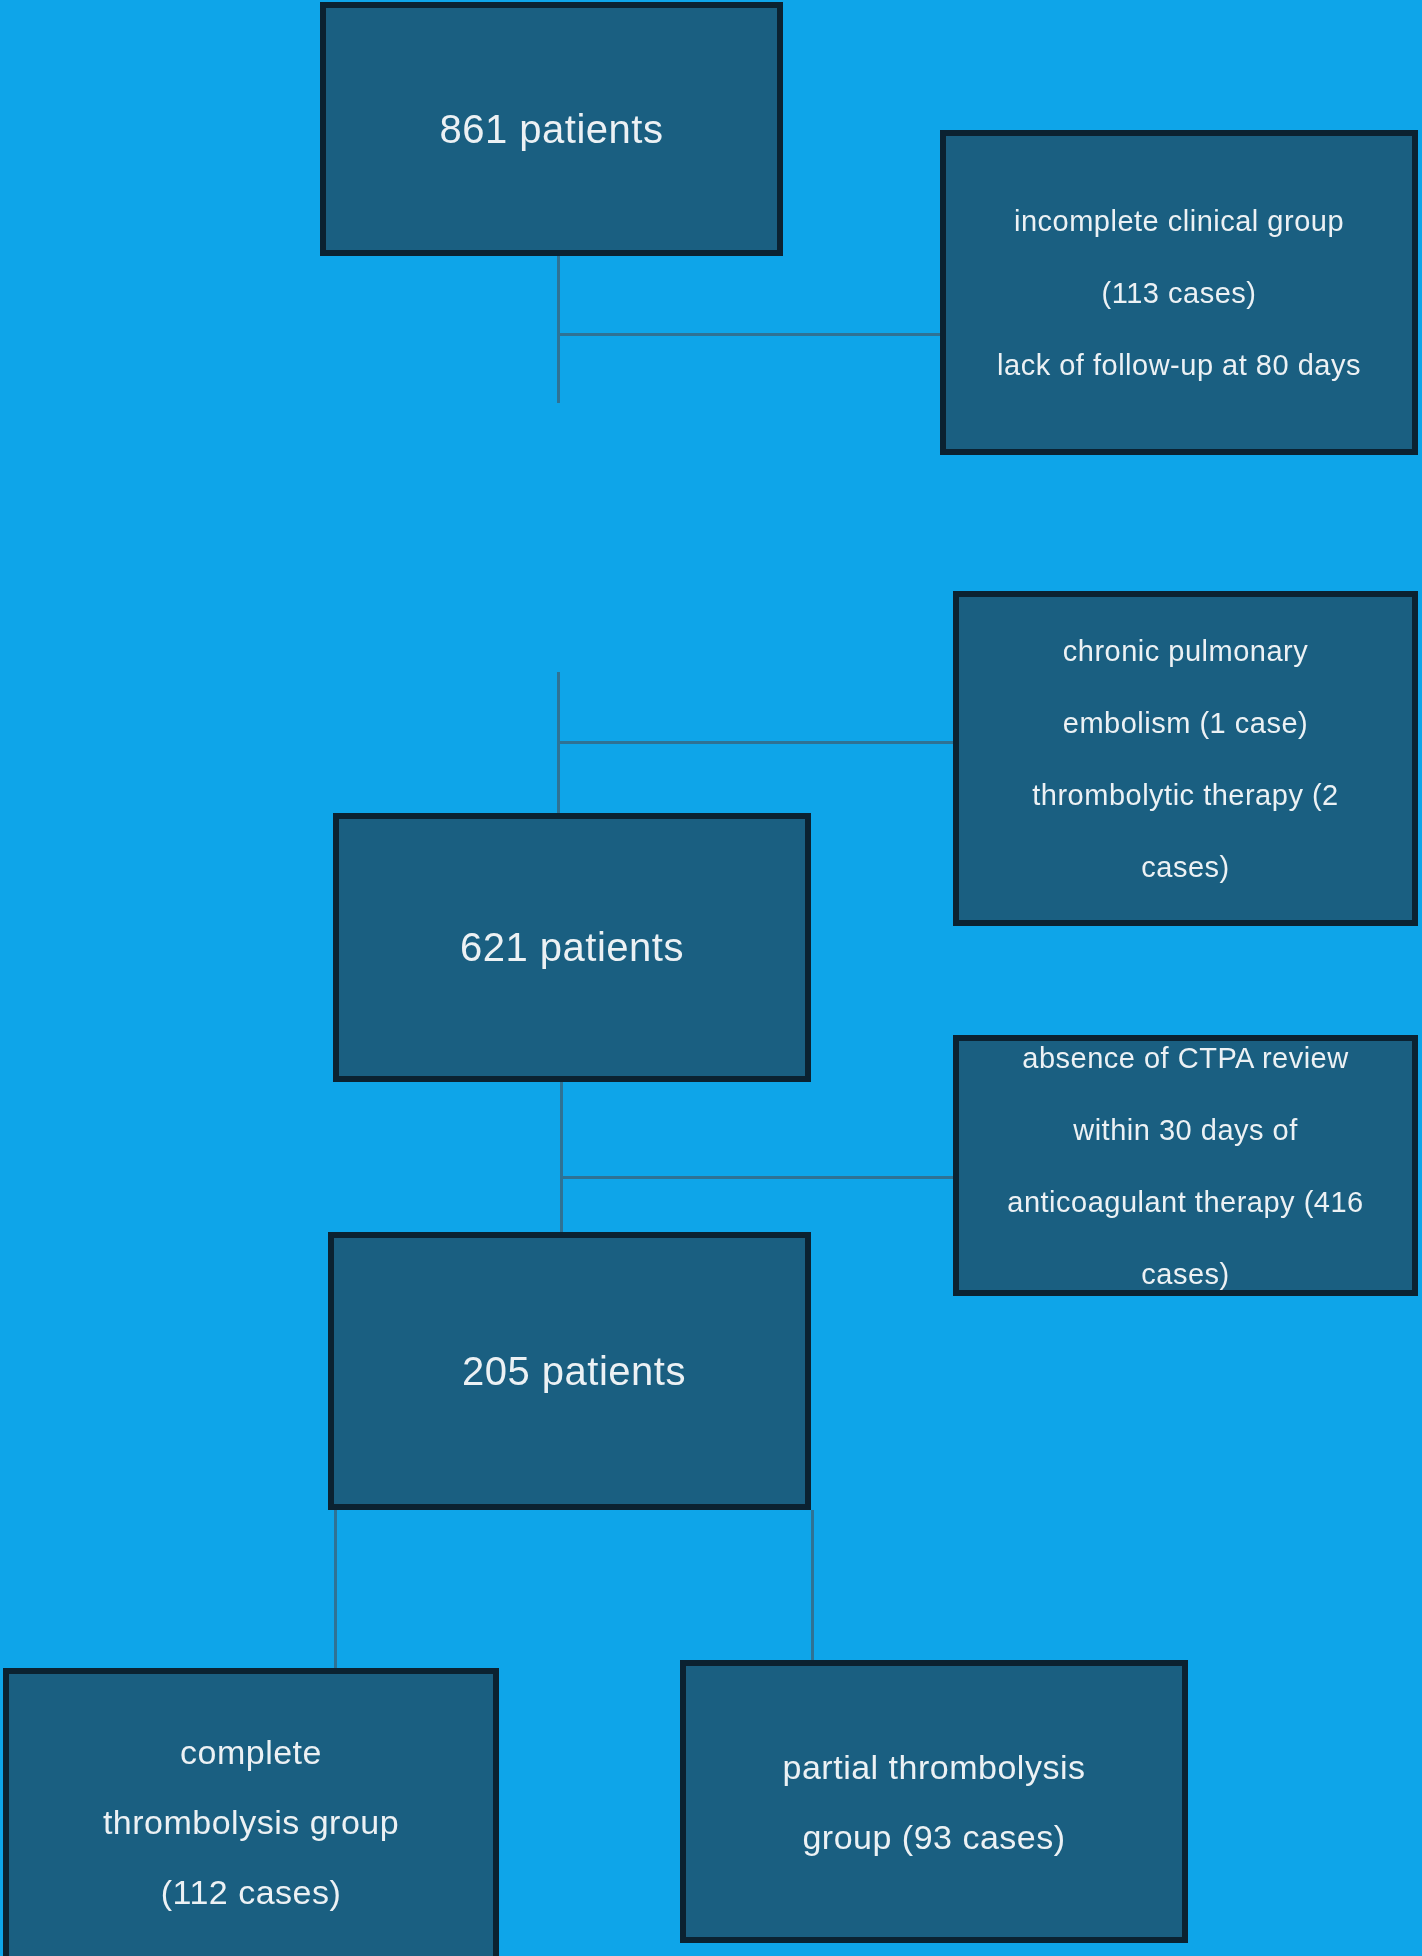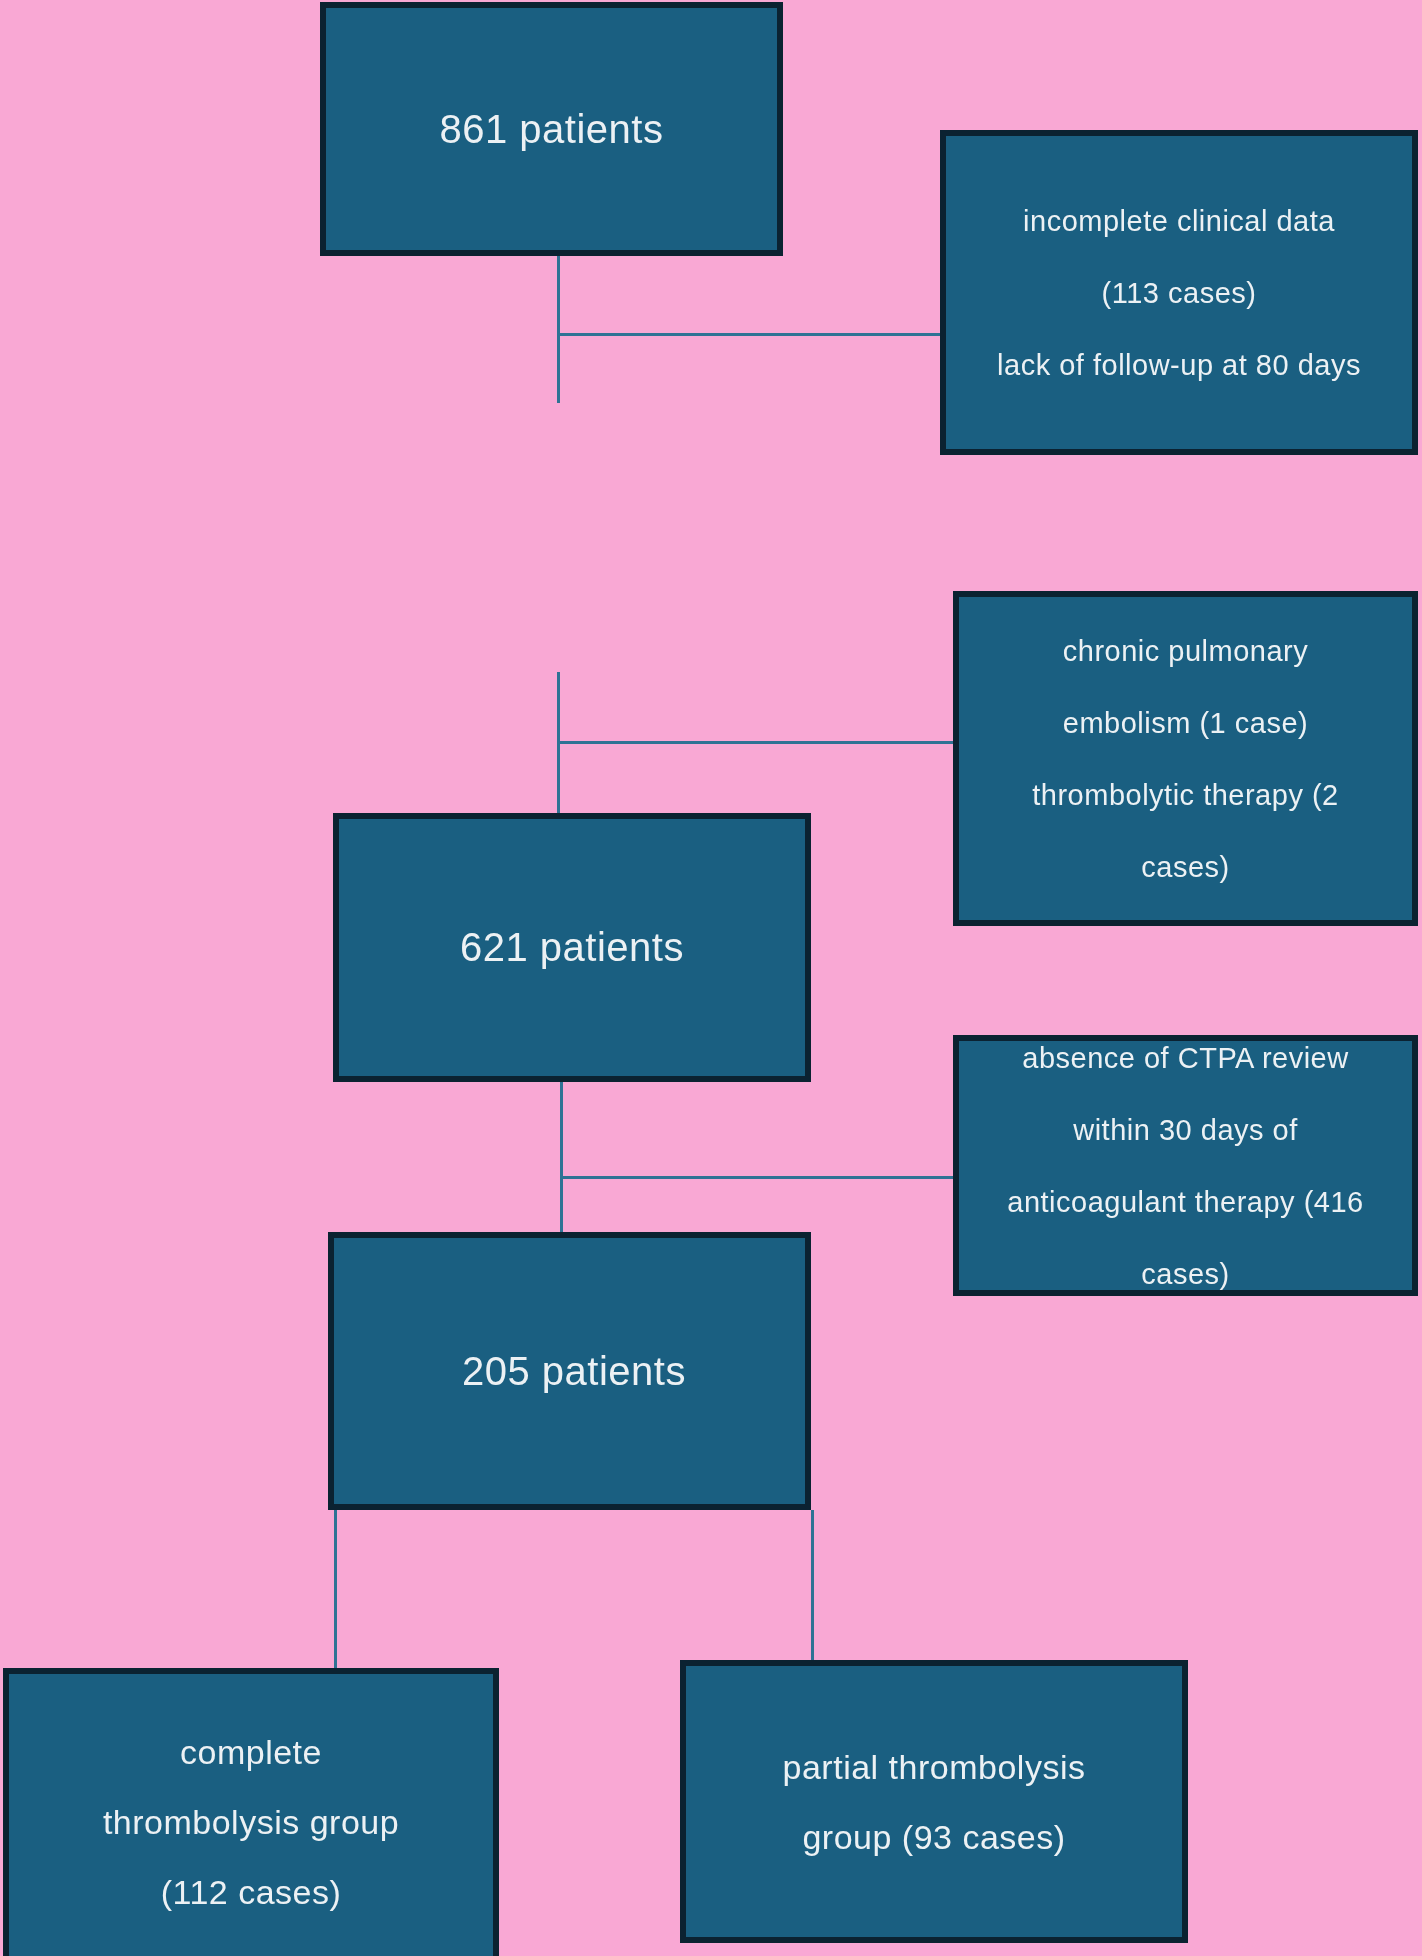--- a/index.html
+++ b/index.html
@@ -5,21 +5,21 @@
   html, body {
     margin: 0;
     padding: 0;
     background: #ffffff;
     font-family: "Liberation Sans", sans-serif;
   }
   .canvas {
     position: relative;
     width: 1422px;
     height: 1956px;
-    background: #f9a8d4;
+    background: #0ea5e9;
     overflow: hidden;
   }
   .box {
     position: absolute;
     box-sizing: border-box;
     background: #1a5f81;
     border: 6px solid #0b2231;
     color: #ecf1f4;
     display: flex;
     flex-direction: column;
@@ -89,21 +89,21 @@
 
   <div class="box" id="box-621">
     <span class="main-label">621 patients</span>
   </div>
 
   <div class="box" id="box-205">
     <span class="main-label">205 patients</span>
   </div>
 
   <div class="box excl" id="excl-1">
-    <span class="line">incomplete clinical data</span>
+    <span class="line">incomplete clinical group</span>
     <span class="line">(113 cases)</span>
     <span class="line">lack of follow-up at 80 days</span>
   </div>
 
   <div class="box excl" id="excl-2">
     <span class="line">chronic pulmonary</span>
     <span class="line">embolism (1 case)</span>
     <span class="line">thrombolytic therapy (2</span>
     <span class="line">cases)</span>
   </div>

